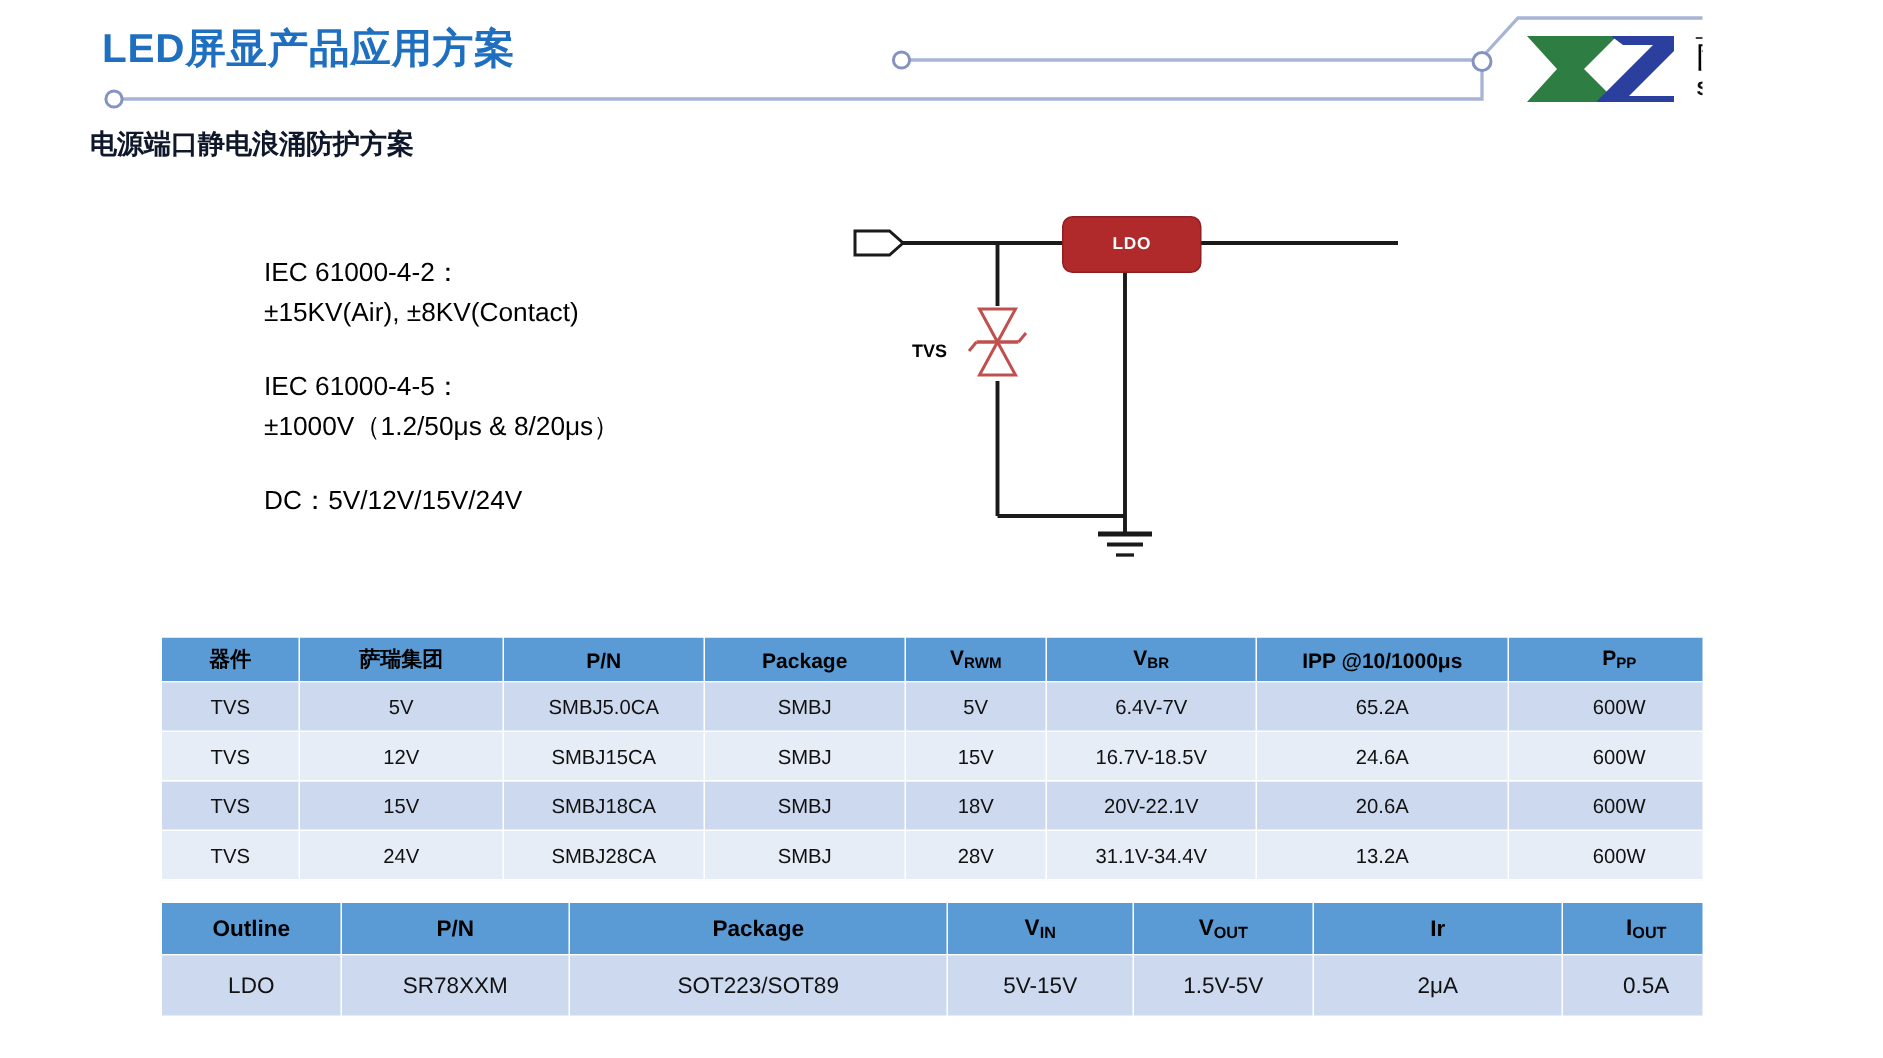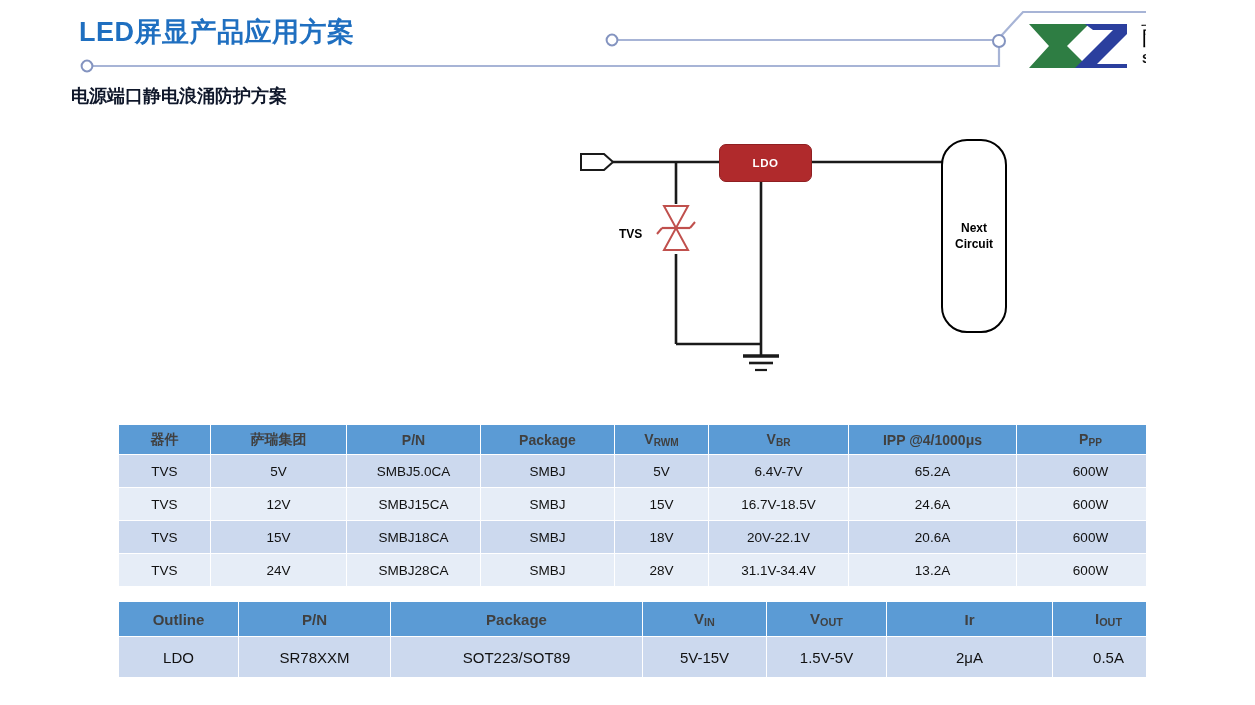--- a/index.html
+++ b/index.html
@@ -10,21 +10,20 @@
   body {
     font-family: "Liberation Sans", "DejaVu Sans", sans-serif;
     color: #000;
   }
   #slide {
     position: relative;
     width: 1135px;
     height: 705px;
     background: #ffffff;
     overflow: hidden;
-    margin-left: 11px;
   }
 
   
   #header-deco {
     position: absolute;
     left: 0; top: 0;
     width: 1255px; height: 90px;
     pointer-events: none;
   }
   #main-title {
@@ -144,21 +143,21 @@
 
   
   table.spec-table {
     position: absolute;
     border-collapse: collapse;
     table-layout: fixed;
     font-size: 13.5px;
   }
   table.spec-table th {
     background: #5b9bd5;
-    color: #404040;
+    color: #000000;
     font-weight: bold;
     font-size: 14px;
     border: 1px solid #ffffff;
     padding: 0;
     height: 29px;
     text-align: center;
     vertical-align: middle;
   }
   table.spec-table td {
     border: 1px solid #ffffff;
@@ -207,20 +206,33 @@
 
       <polygon fill="#2e7d43" points="6,4 66,4 44,26 66,48 6,48 26,26"></polygon>
 
       <polygon fill="#2b3f9e" points="52,48 96,4 104,4 104,14 74,44 104,44 104,48"></polygon>
       <polygon fill="#2b3f9e" points="62,4 102,4 102,10 70,10"></polygon>
     </svg>
     <div id="logo-cn">萨瑞集团</div>
     <div id="logo-en">SALLTECH GROUP</div>
   </div>
 
+  <div id="spec-block">
+    <div class="para">
+      <div class="line">IEC 61000-4-2：</div>
+      <div class="line">±15KV(Air), ±8KV(Contact)</div>
+    </div>
+    <div class="para">
+      <div class="line">IEC 61000-4-5：</div>
+      <div class="line">±1000V（1.2/50μs &amp; 8/20μs）</div>
+    </div>
+    <div class="para">
+      <div class="line">DC：5V/12V/15V/24V</div>
+    </div>
+  </div>
 
   <div id="circuit">
     <svg width="480" height="256" viewBox="0 0 480 256">
       <g stroke="#1a1a1a" stroke-width="2.6" fill="none">
 
         <polygon points="20,26 43,26 52,34 43,42 20,42" fill="#ffffff" stroke="#1a1a1a" stroke-width="2"></polygon>
 
         <path d="M 52 34 L 158 34"></path>
 
         <path d="M 115 34 L 115 76"></path>
@@ -241,26 +253,20 @@
       <g stroke="#c0504d" stroke-width="2" fill="none">
         <polygon points="103,78 127,78 115,100" fill="#ffffff" stroke="#c0504d" stroke-width="2"></polygon>
         <polygon points="103,122 127,122 115,100" fill="#ffffff" stroke="#c0504d" stroke-width="2"></polygon>
         <path d="M 101 100 L 129 100" stroke="#c0504d" stroke-width="2.2"></path>
         <path d="M 101 100 L 96 106" stroke="#c0504d" stroke-width="2"></path>
         <path d="M 129 100 L 134 94" stroke="#c0504d" stroke-width="2"></path>
       </g>
     </svg>
     <div class="ckt-label" id="label-tvs">TVS</div>
     <div id="ldo-box">LDO</div>
-    <div id="next-box">
-      <div>
-        <div>Next</div>
-        <div>Circuit</div>
-      </div>
-    </div>
   </div>
 
   <table class="spec-table" id="table1">
     <colgroup>
       <col style="width:92px">
         <col style="width:136px">
         <col style="width:134px">
         <col style="width:134px">
       <col style="width:94px">
         <col style="width:140px">
@@ -268,21 +274,21 @@
         <col style="width:148px">
     </colgroup>
     <thead>
       <tr>
         <th><span>器件</span></th>
         <th><span>萨瑞集团</span></th>
         <th><span>P/N</span></th>
         <th><span>Package</span></th>
         <th><span>V</span><sub>RWM</sub></th>
         <th><span>V</span><sub>BR</sub></th>
-        <th><span>IPP @4/1000μs</span></th>
+        <th><span>IPP @10/1000μs</span></th>
         <th><span>P</span><sub>PP</sub></th>
       </tr>
     </thead>
     <tbody>
       <tr class="r-odd">
         <td>TVS</td>
         <td>5V</td>
         <td>SMBJ5.0CA</td>
         <td>SMBJ</td>
         <td>5V</td>

